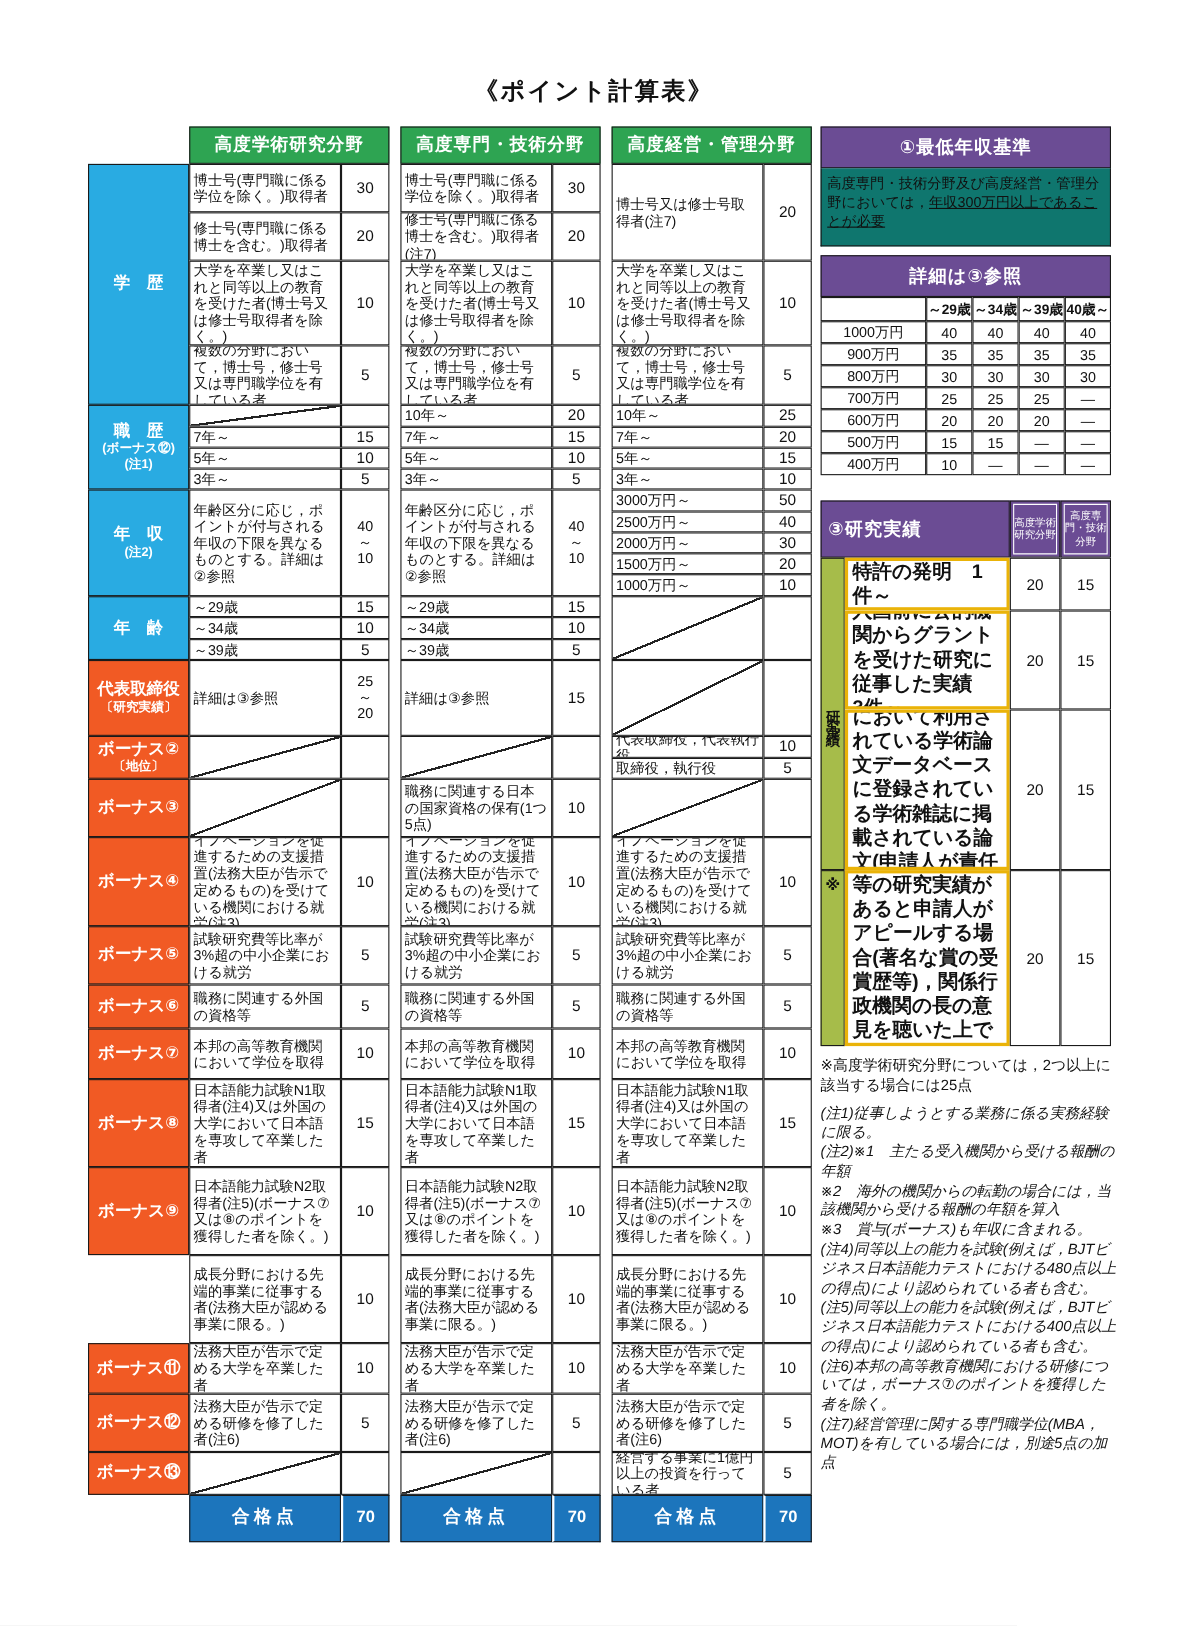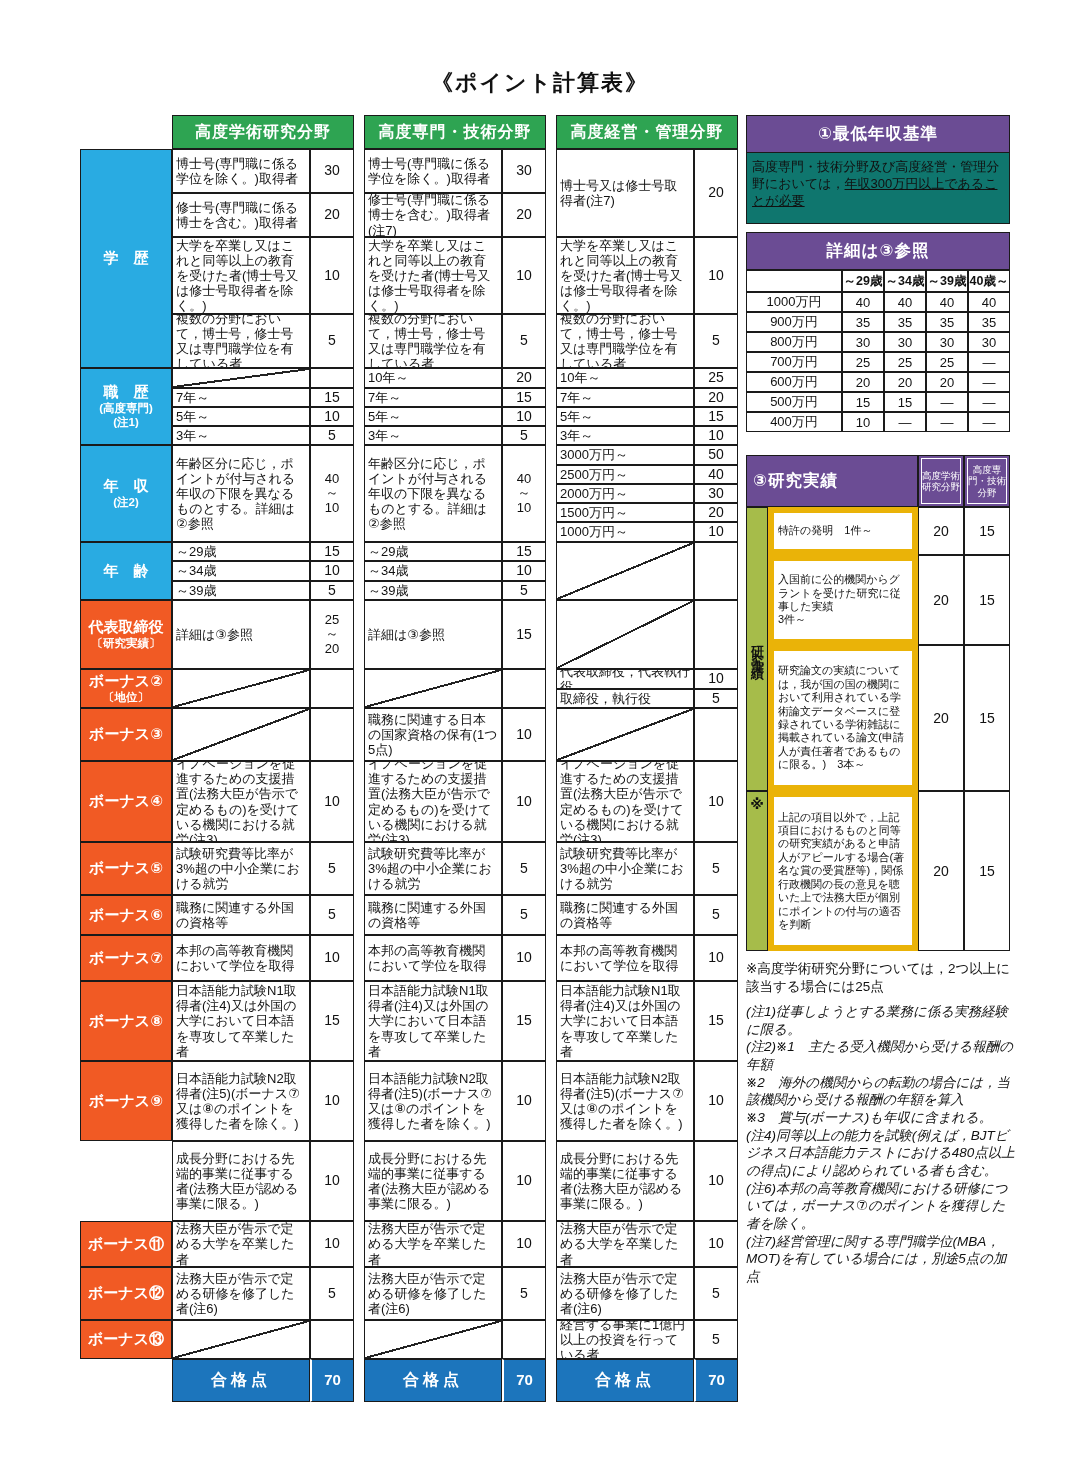--- a/index.html
+++ b/index.html
@@ -38,43 +38,43 @@
   #p3-grid{display:grid;grid-template-columns:22px 150px 46px 46px;grid-template-rows:52px 48px 90px 146px 160px;}
   .p3title{background:#6B4C94;color:#fff;font-weight:bold;font-size:16.5px;border:1px solid #1a1a1a;
            display:flex;align-items:center;padding-left:6px;letter-spacing:1px;}
   .p3sub{background:#6B4C94;color:#fff;border:1px solid #1a1a1a;box-shadow:inset 0 0 0 2px #6B4C94, inset 0 0 0 3px #fff;
          display:flex;align-items:center;justify-content:center;text-align:center;
          font-size:9.5px;line-height:1.2;padding:3px;}
   .p3strip{background:#A6BC4A;border:1px solid #1a1a1a;display:flex;align-items:center;justify-content:center;
            writing-mode:vertical-rl;text-orientation:upright;font-size:13px;font-weight:bold;letter-spacing:7px;}
   .p3mark{background:#A6BC4A;border:1px solid #1a1a1a;display:flex;align-items:flex-start;justify-content:center;
           font-size:14px;font-weight:bold;padding-top:4px;}
-  .p3t{border:6px solid #eab308;background:#fff;display:flex;align-items:center;padding:3px 4px;
-       font-size:11px;line-height:1.22;white-space:pre-line;overflow:hidden;}
+  .p3t{border:3px solid #eab308;background:#fff;display:flex;align-items:center;padding:3px 4px;
+       font-size:18px;line-height:1.22;white-space:pre-line;overflow:hidden;font-weight:bold;}
   .p3v{border:1px solid #1a1a1a;background:#fff;display:flex;align-items:center;justify-content:center;font-size:14px;}
   #p3-footnote{position:absolute;left:746px;top:960px;width:268px;font-size:13.5px;line-height:1.3;}
   #notes{position:absolute;left:746px;top:1003px;width:272px;font-size:13.5px;line-height:1.31;}
   #notes div{margin:0;font-style:italic;}
 </style>
 </head>
 <body>
 
 <div id="page">
   <div id="doc-title">《ポイント計算表》</div>
 
   <div id="matrix">
 
     <div class="cell ghead" style="grid-area:1/2/2/4">高度学術研究分野</div>
     <div class="cell ghead" style="grid-area:1/5/2/7">高度専門・技術分野</div>
     <div class="cell ghead" style="grid-area:1/8/2/10">高度経営・管理分野</div>
 
     <div class="cell lab" style="grid-area:2/1/6/2">学　歴</div>
     <div class="cell lab" style="grid-area:6/1/10/2">
       <span>職　歴</span>
-      <span class="labsub">(高度専門)</span>
+      <span class="labsub">(ボーナス⑫)</span>
       <span class="labsub">(注1)</span>
     </div>
     <div class="cell lab" style="grid-area:10/1/15/2">
       <span>年　収</span>
       <span class="labsub">(注2)</span>
     </div>
     <div class="cell lab" style="grid-area:15/1/18/2">年　齢</div>
     <div class="cell lab orange" style="grid-area:18/1/19/2">
       <span>代表取締役</span>
       <span class="labsub">〔研究実績〕</span>
@@ -372,16 +372,17 @@
   </div>
 
   <div id="p3-footnote">※高度学術研究分野については，2つ以上に該当する場合には25点</div>
 
   <div id="notes">
     <div>(注1)従事しようとする業務に係る実務経験に限る。</div>
     <div>(注2)※1　主たる受入機関から受ける報酬の年額</div>
     <div>※2　海外の機関からの転勤の場合には，当該機関から受ける報酬の年額を算入</div>
     <div>※3　賞与(ボーナス)も年収に含まれる。</div>
     <div>(注4)同等以上の能力を試験(例えば，BJTビジネス日本語能力テストにおける480点以上の得点)により認められている者も含む。</div>
+    <div>(注5)同等以上の能力を試験(例えば，BJTビジネス日本語能力テストにおける400点以上の得点)により認められている者も含む。</div>
     <div>(注6)本邦の高等教育機関における研修については，ボーナス⑦のポイントを獲得した者を除く。</div>
     <div>(注7)経営管理に関する専門職学位(MBA，MOT)を有している場合には，別途5点の加点</div>
   </div>
 </div>
 
 </body></html>

